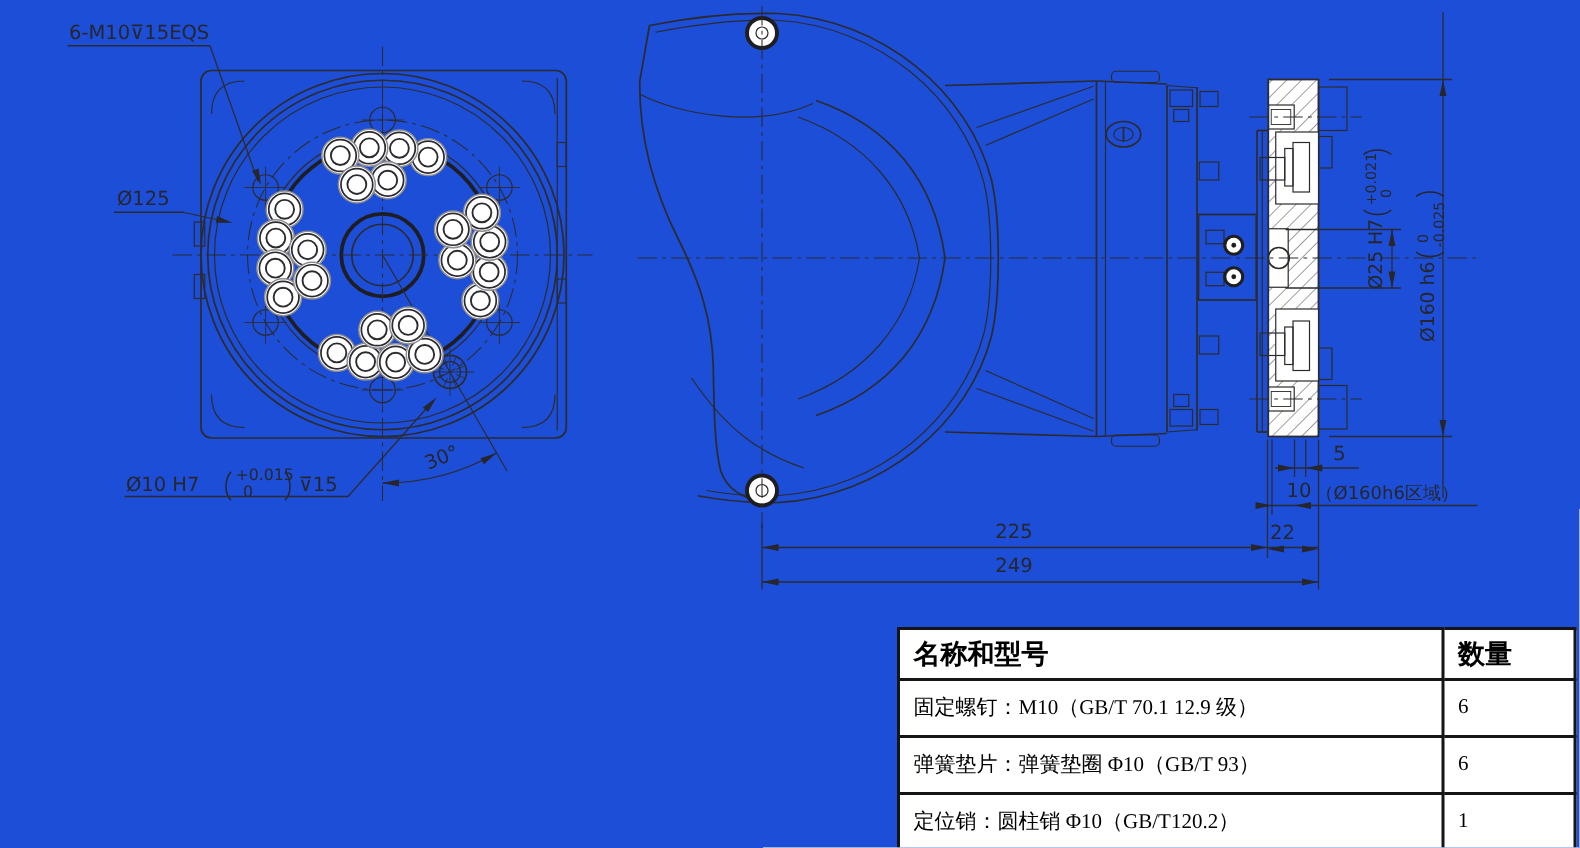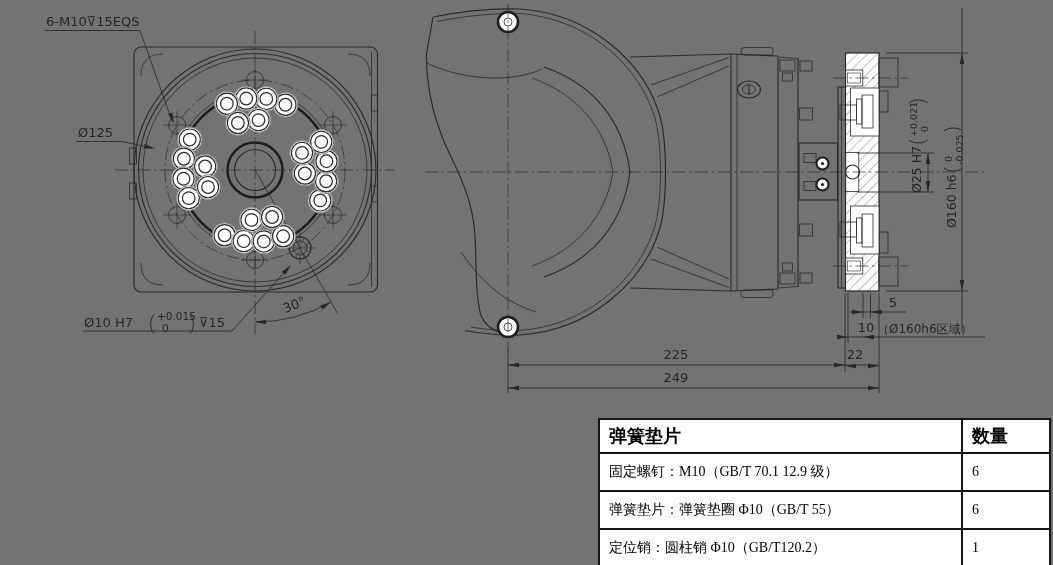--- a/index.html
+++ b/index.html
@@ -1,16 +1,16 @@
 <!DOCTYPE html>
 <html><head>
 <meta charset="utf-8">
 <style>
   html,body{margin:0;padding:0;background:#fff;}
-  .stage{position:relative;width:1053px;height:565px;background:#737373;overflow:hidden;
+  .stage{position:relative;width:1053px;height:565px;background:#1d4ed8;overflow:hidden;
          font-family:"DejaVu Sans",sans-serif;}
   svg text{fill:#26262b;}
   .dim{font:13px "DejaVu Sans",sans-serif;}
   .dimS{font:10.5px "DejaVu Sans",sans-serif;}
   .dimN{font:12px "DejaVu Sans",sans-serif;}
   .s1{stroke:#2b2b2f;stroke-width:1.15;fill:none;}
   .s0{stroke:#2b2b2f;stroke-width:0.8;fill:none;}
   .sv{stroke:#2b2b2f;stroke-width:0.6;fill:none;}
   .s2{stroke:#1e1e22;stroke-width:2.5;fill:none;}
   .cl{stroke:#2b2b2f;stroke-width:0.7;fill:none;stroke-dasharray:13 3.5 2.5 3.5;}
@@ -356,29 +356,29 @@
           <path d="M 0,0 L -11,2.3 L -11,-2.3 Z" fill="#26262b" transform="translate(508,388) rotate(180)"></path>
           <path d="M 0,0 L -11,2.3 L -11,-2.3 Z" fill="#26262b" transform="translate(879,388) rotate(0)"></path>
         </g>
   </g>
 </svg>
 
 
 <table class="ptable">
   <tbody>
         <tr>
-    <th>弹簧垫片</th>
+    <th>名称和型号</th>
     <th class="qtycol">数量</th>
   </tr>
   <tr>
     <td>固定螺钉：M10（GB/T 70.1 12.9 级）</td>
     <td>6</td>
   </tr>
   <tr>
-    <td>弹簧垫片：弹簧垫圈 Φ10（GB/T 55）</td>
+    <td>弹簧垫片：弹簧垫圈 Φ10（GB/T 93）</td>
     <td>6</td>
   </tr>
   <tr>
     <td>定位销：圆柱销 Φ10（GB/T120.2）</td>
     <td>1</td>
   </tr>
 </tbody>
     </table>
 
 </div>

